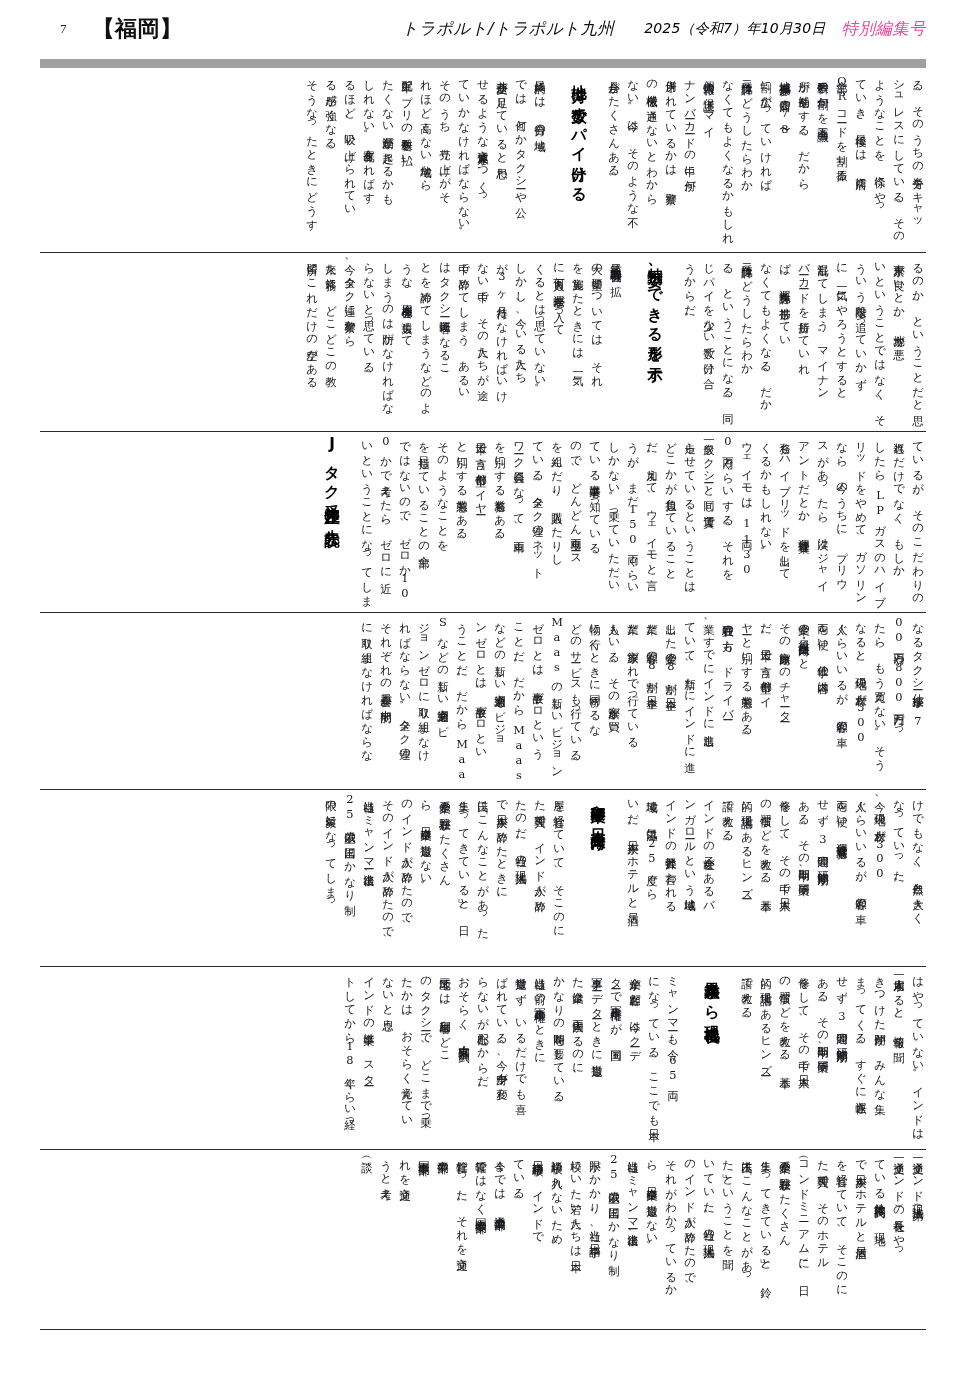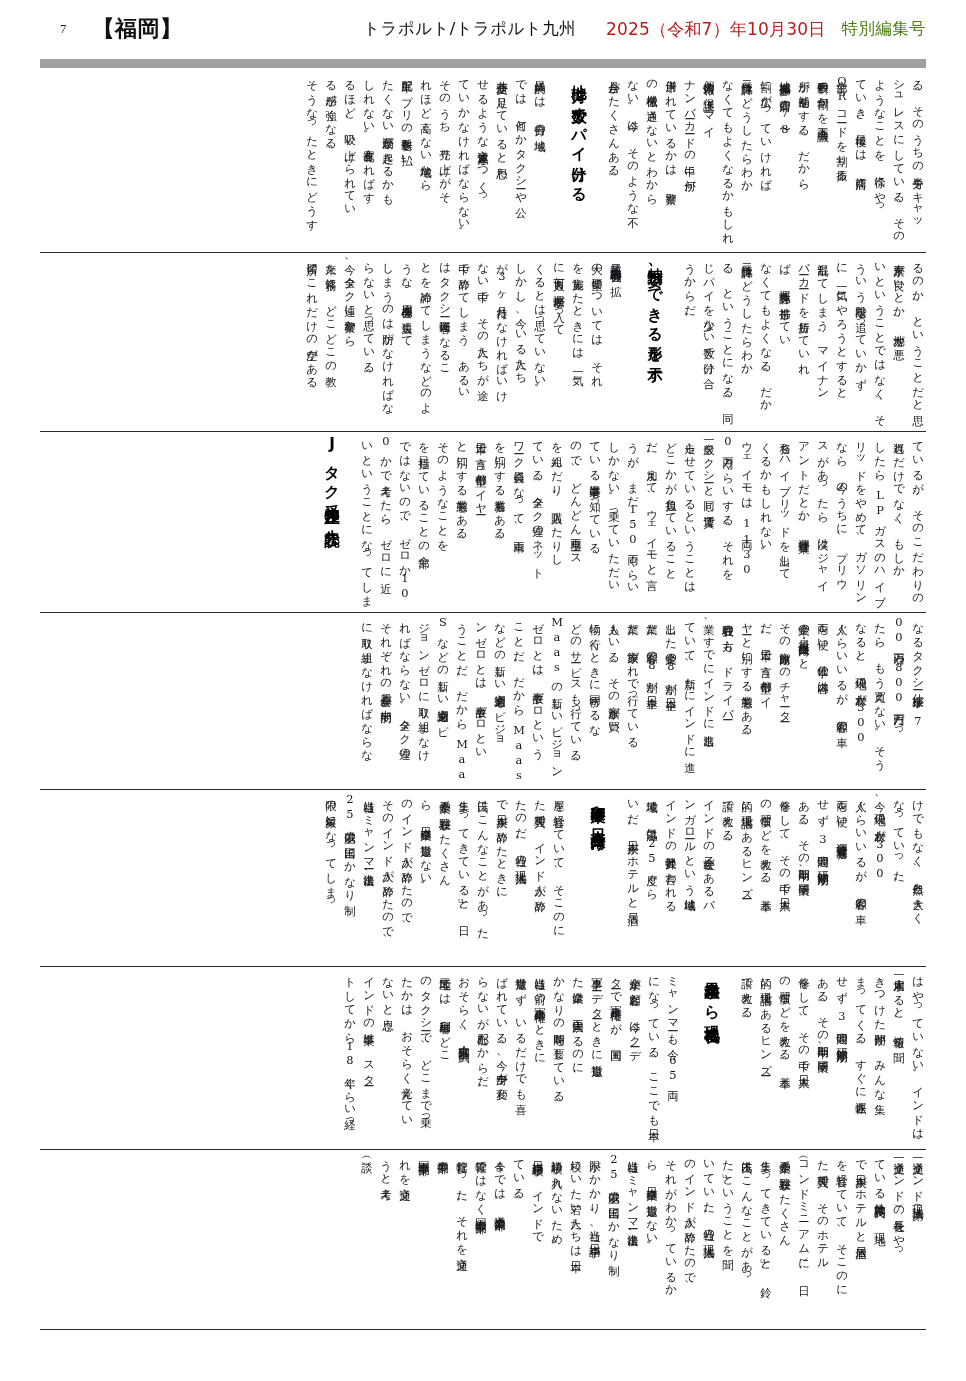--- a/index.html
+++ b/index.html
@@ -39,37 +39,38 @@
     font-weight: bold;
     letter-spacing: 0.5px;
     color: #111;
     font-family: "DejaVu Sans", "Liberation Sans", sans-serif;
   }
   #masthead-right {
     margin-left: auto;
     display: flex;
     align-items: center;
     font-family: "DejaVu Sans", "Liberation Sans", sans-serif;
+    font-style: italic;
   }
   #paper-title {
     font-size: 16.5px;
     letter-spacing: 0.4px;
     color: #111;
   }
   #issue-date {
-    font-size: 17px;
+    font-size: 14px;
     margin-left: 30px;
     letter-spacing: 0.2px;
-    color: #b91c1c;
+    color: #000000;
   }
   #issue-label {
     font-size: 16.5px;
     margin-left: 16px;
     letter-spacing: 0.4px;
-    color: #4d7c0f;
+    color: #ec4899;
   }
 
   #rule-thick {
     position: absolute;
     left: 40px; top: 59px;
     width: 886px;
     height: 9px;
     background: #a0a0a0;
   }
 

